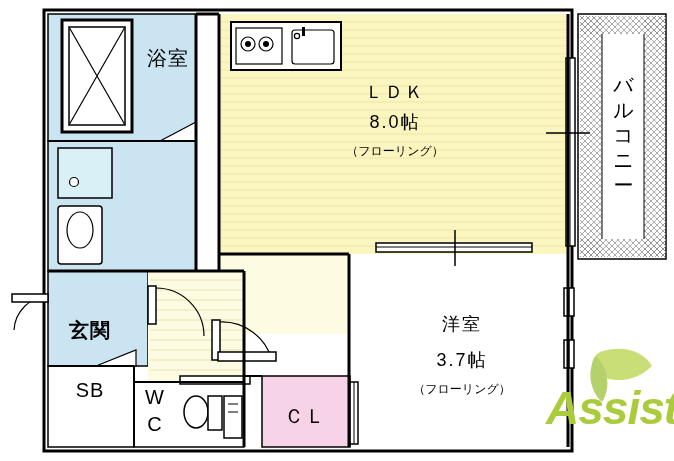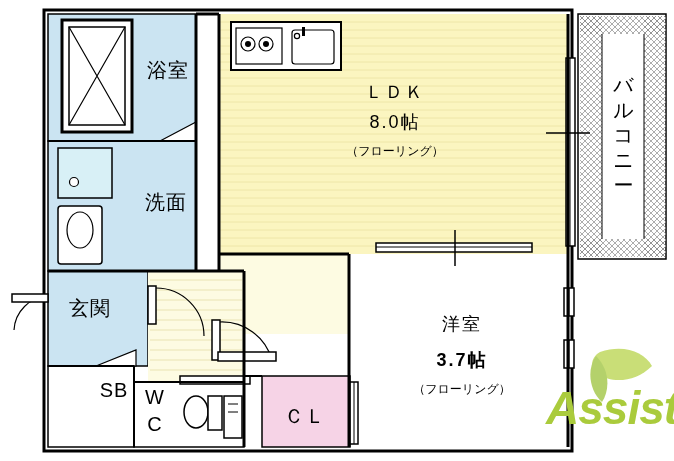--- a/index.html
+++ b/index.html
@@ -243,29 +243,28 @@
     <line x1="568" y1="14" x2="568" y2="447" stroke-width="3"></line>
     <line x1="244" y1="376" x2="262" y2="376" stroke-width="2"></line>
   </g>
 
   <g class="wm-g" opacity="0.75">
     <path d="M600,352 c24,-8 44,0 52,14 c-16,16 -40,18 -54,8 c-8,-6 -8,-16 2,-22 z" fill="#b7d44a"></path>
     <path d="M596,356 c14,14 14,34 6,46 c-12,-10 -16,-32 -6,-46 z" fill="#9cc23a"></path>
   </g>
 </svg>
 
-<div class="lbl lbl-center mid" style="left:168px; top:70px;">浴室</div>
+<div class="lbl lbl-center mid" style="left:168px; top:58px;">浴室</div>
 
 <div class="lbl lbl-center mid two-line" style="left:166px; top:202px;">
-  <div>洗面</div>
-</div>
-
-<div class="lbl lbl-center mid" style="left:90px; top:308px;">玄関</div>
-
-<div class="lbl lbl-center mid" style="left:90px; top:390px;margin-left:24px;">SB</div>
+</div>
+
+<div class="lbl lbl-center mid" style="left:90px; top:330px;font-weight:bold;">玄関</div>
+
+<div class="lbl lbl-center mid" style="left:90px; top:390px;">SB</div>
 
 <div class="lbl lbl-center mid two-line" style="left:155px; top:411px;">
   <div>W</div>
   <div>C</div>
 </div>
 
 <div class="lbl lbl-center mid" style="left:305px; top:416px;font-family:Liberation Serif, serif;">ＣＬ</div>
 
 <div class="lbl lbl-center mid" style="left:624px; top:135px; line-height:1.25;">
   <div>バ</div>
@@ -276,17 +275,17 @@
 </div>
 
 <div class="lbl lbl-center" style="left:395px; top:120px; text-align:center;">
   <div class="big" style="margin-bottom:12px;">ＬＤＫ</div>
   <div class="big" style="margin-bottom:14px;text-align:center;">8.0帖</div>
   <div class="small">（フローリング）</div>
 </div>
 
 <div class="lbl lbl-center" style="left:462px; top:355px; text-align:center;">
   <div class="big" style="margin-bottom:18px;">洋室</div>
-  <div class="big" style="margin-bottom:14px;font-weight:bold;">3.7帖</div>
+  <div class="big" style="margin-bottom:14px;">3.7帖</div>
   <div class="small">（フローリング）</div>
 </div>
 
 <div class="lbl" style="left:546px; top:385px; font-size:46px; font-weight:bold; color:#aacb3c; font-style:italic; letter-spacing:-1px;">Assist</div>
 
 </body></html>

